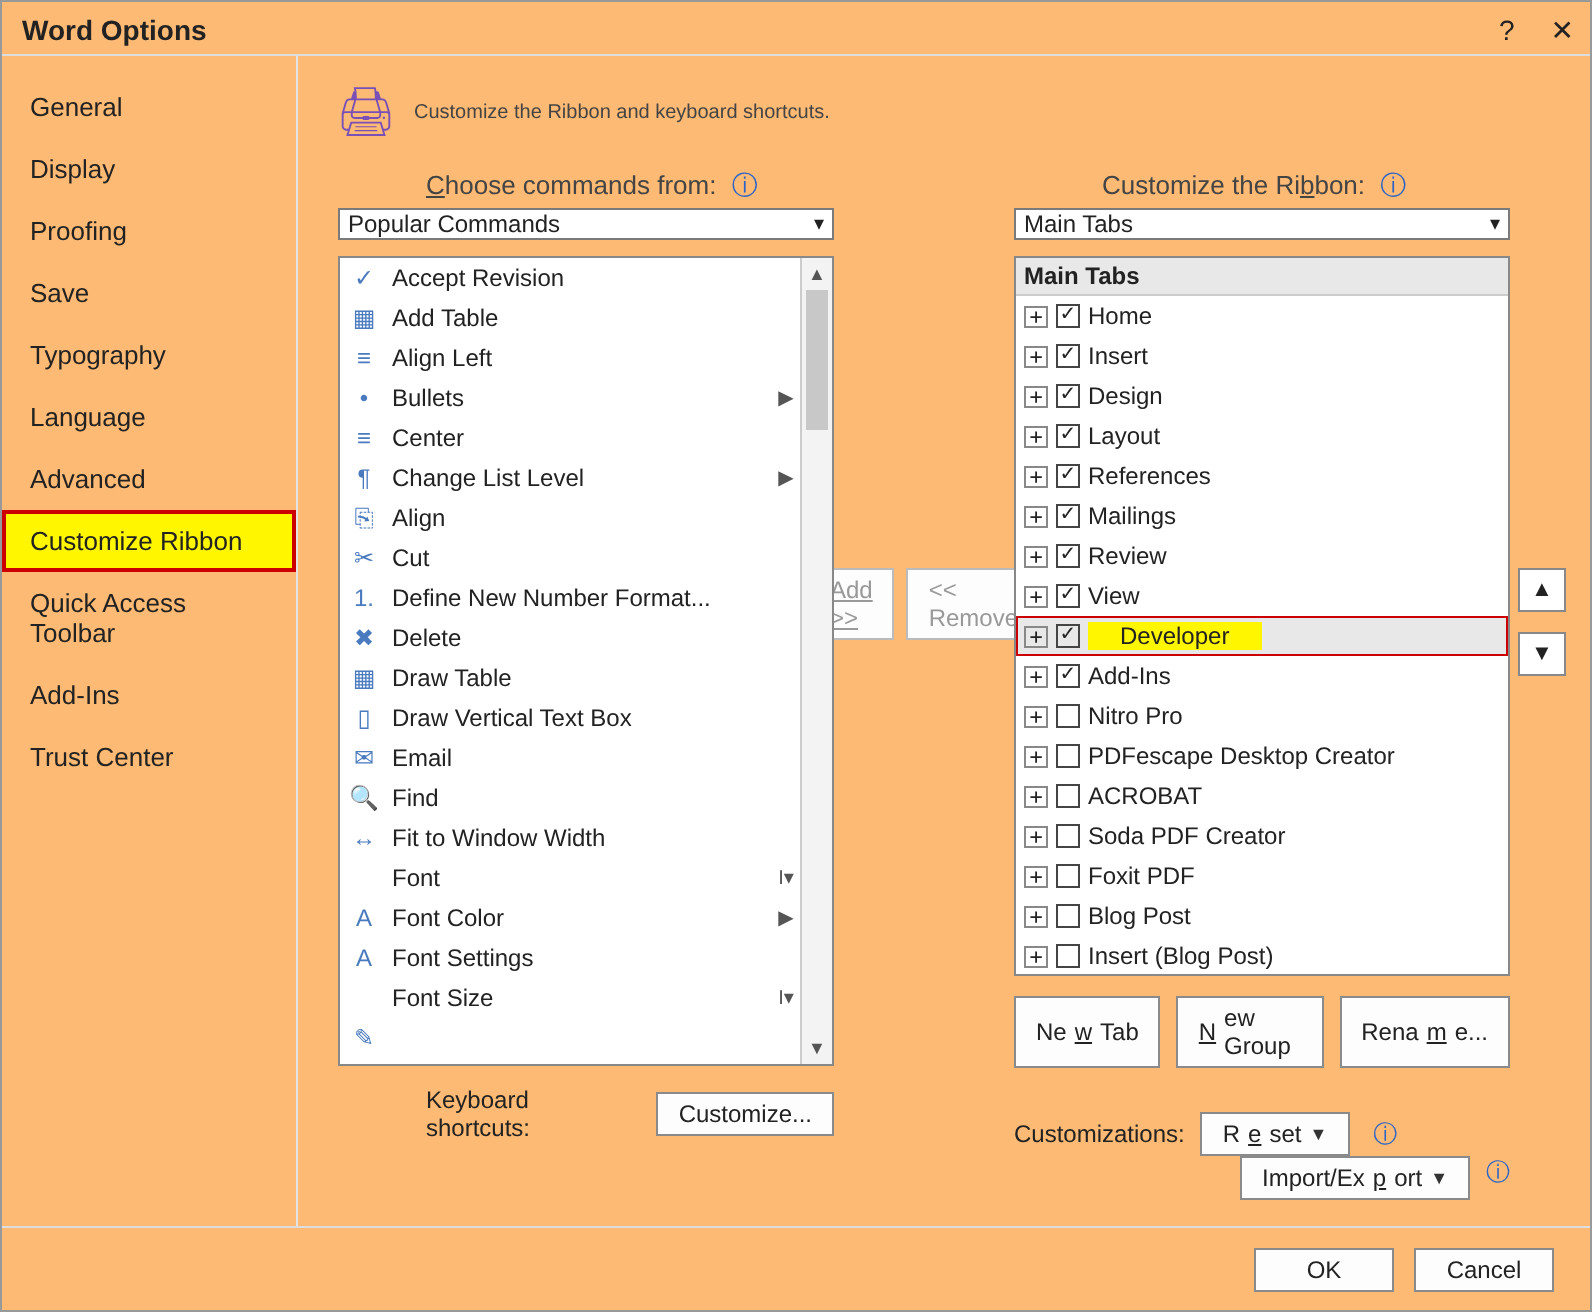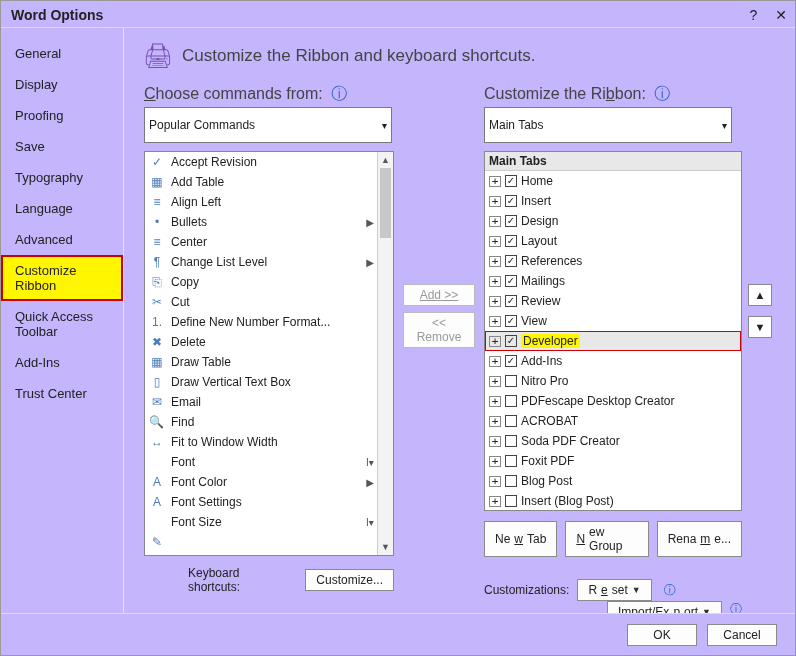--- a/index.html
+++ b/index.html
@@ -7,57 +7,57 @@
     margin: 0;
     padding: 0;
     font-family: "Segoe UI", Tahoma, sans-serif;
     font-size: 12px;
     color: #222;
     background: #fff;
     width: 796px;
     height: 656px;
     overflow: hidden;
   }
-  .window { width: 796px; height: 656px; border: 1px solid #999; position: relative; background: #c4b5fd; }
+  .window { width: 796px; height: 656px; border: 1px solid #999; position: relative; background: #fdba74; }
   .titlebar { display: flex; align-items: center; justify-content: space-between; padding: 4px 8px 2px 10px; height: 26px; }
   .title { font-size: 14px; font-weight: bold; }
   .win-icons { display: flex; gap: 18px; font-size: 14px; }
   .win-icons span { cursor: pointer; }
   .body { display: flex; height: calc(100% - 26px - 42px); border-top: 1px solid #ddd; }
-  .sidebar { width: 123px; padding: 10px 0; border-right: 1px solid #e3e3e3; }
+  .sidebar { width: 148px; padding: 10px 0; border-right: 1px solid #e3e3e3; }
   .sidebar-item { padding: 8px 14px; cursor: pointer; color: #222; font-size: 13px; }
   .sidebar-item.selected { background: #fff600; outline: 2px solid #c00; outline-offset: -2px; }
   .main { flex: 1; padding: 14px 12px 8px 20px; overflow: hidden; }
   .header-row { display: flex; align-items: center; gap: 10px; margin-bottom: 14px; }
   .big-icon { width: 28px; height: 28px; display:flex; align-items:center; justify-content:center; font-size:24px; color:#7a4fb6; }
-  .header-text { font-size: 17px; color:#444; }
+  .header-text { font-size: 10px; color:#444; }
   .cols { display: flex; gap: 4px; align-items: flex-start; }
   .leftcol { width: 250px; display:flex; flex-direction:column; }
-  .midcol { width: 82px; display:flex; flex-direction:column; align-items:center; justify-content:center; gap:6px; padding-top:200px;text-align:center; }
+  .midcol { width: 82px; display:flex; flex-direction:row; align-items:center; justify-content:center; gap:6px; padding-top:200px; }
   .rightcol { width: 258px; display:flex; flex-direction:column; }
   .farrightcol { width: 28px; display:flex; flex-direction:column; gap:10px; align-items:center; padding-top:200px;}
-  .lbl-row { font-size:16px; color:#444; margin-bottom:2px; }
+  .lbl-row { font-size:13px; color:#444; margin-bottom:2px;margin-left:44px; }
   .underline { text-decoration: underline; }
   .help-icon { color: #2a64c8; cursor: pointer; margin-left:4px;}
-  .dropdown { width: 248px; border: 1px solid #7a7a7a; height: 36px; display:flex; align-items:center; justify-content:space-between; padding:0 4px; font-size:12px; background:#fff; cursor:pointer; margin-bottom:8px;}
+  .dropdown { width: 248px; border: 1px solid #7a7a7a; height: 16px; display:flex; align-items:center; justify-content:space-between; padding:0 4px; font-size:12px; background:#fff; cursor:pointer; margin-bottom:8px;}
   .dropdown .chev { font-size:10px; }
   .listbox { border:1px solid #888; height: 405px; overflow:hidden; position:relative; background:#fff; }
   .listbox-inner { position:absolute; top:0; left:0; right:16px; bottom:0; overflow:hidden; }
   .scrollbar { position:absolute; top:0; right:0; bottom:0; width:16px; border-left:1px solid #ccc; background:#f3f3f3; }
   .scroll-up, .scroll-down { height:16px; display:flex; align-items:center; justify-content:center; font-size:9px; color:#555; cursor:pointer; }
   .scroll-thumb { position:absolute; top:16px; left:2px; right:2px; height:70px; background:#c8c8c8; }
   .cmd-row { display:flex; align-items:center; height:20px; padding-left:4px; gap:6px; white-space:nowrap; }
   .cmd-icon { width:16px; height:16px; display:flex; align-items:center; justify-content:center; font-size:12px; color:#4a7bbf; }
   .cmd-text { flex:1; overflow:hidden; text-overflow:ellipsis; font-size:12px; }
   .cmd-sub { width:14px; text-align:center; font-size:10px; color:#555; }
   .tree { border:1px solid #888; height: 360px; overflow:hidden; background:#fff; }
   .tree-header { background:#e8e8e8; padding:2px 4px; font-weight:bold; font-size:12px; border-bottom:1px solid #ccc;}
   .tree-row { display:flex; align-items:center; height:20px; padding-left:4px; gap:4px; font-size:12px;}
   .tree-row.sel-dev { background:#e8e8e8; outline:1px solid #c00; outline-offset:-1px;}
-  .tree-row.sel-dev .lbl-span { background:#fff600; padding:0 2px; }
+  .tree-row.sel-dev .lbl-span { background:#fff600; padding:0 16px; }
   .expander { width:12px; text-align:center; font-family: monospace; font-size:11px; border:1px solid #888; line-height:9px; height:11px; cursor:pointer;}
   .chk { width:12px; height:12px; border:1px solid #444; display:flex; align-items:center; justify-content:center; font-size:10px; line-height:1;}
   .chk.checked::before { content:"✓"; }
   .btn { border:1px solid #8a8a8a; background:#fdfdfd; padding:3px 10px; font-size:12px; cursor:pointer; display:inline-flex; align-items:center; gap:4px;}
   .btn.disabled { color:#999; border-color:#bbb; cursor:default;}
   .midcol .btn { width:72px; justify-content:center;}
   .under-tree { display:flex; gap:8px; margin-top:10px; justify-content:flex-start;}
   .customizations { margin-top:22px; display:flex; align-items:center; gap:8px; font-size:12px;}
   .imp-exp { margin-top:0; display:flex; justify-content:flex-end; margin-right:0;}
   .kb-row { margin-top:10px; display:flex; align-items:center; gap:12px; font-size:12px;margin-left:44px;}
@@ -137,21 +137,21 @@
                  <span class="cmd-text">Center</span>
                  <span class="cmd-sub"></span>
                 </div>
                 <div class="cmd-row">
                   <span class="cmd-icon">¶</span>
                  <span class="cmd-text">Change List Level</span>
                  <span class="cmd-sub">▶</span>
                 </div>
                 <div class="cmd-row">
                   <span class="cmd-icon">⎘</span>
-                 <span class="cmd-text">Copy</span>
+                 <span class="cmd-text">Align</span>
                  <span class="cmd-sub"></span>
                 </div>
                 <div class="cmd-row">
                   <span class="cmd-icon">✂</span>
                  <span class="cmd-text">Cut</span>
                  <span class="cmd-sub"></span>
                 </div>
                 <div class="cmd-row">
                   <span class="cmd-icon">1.</span>
                  <span class="cmd-text">Define New Number Format...</span>

